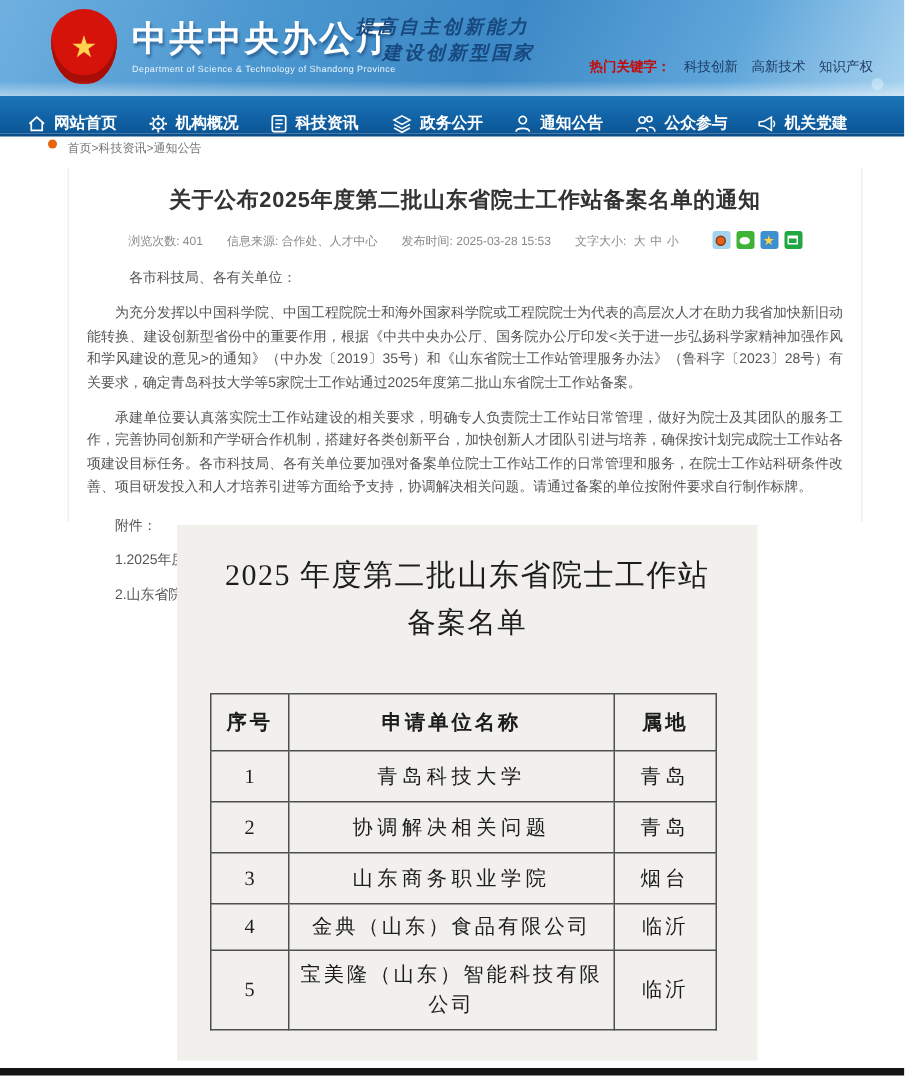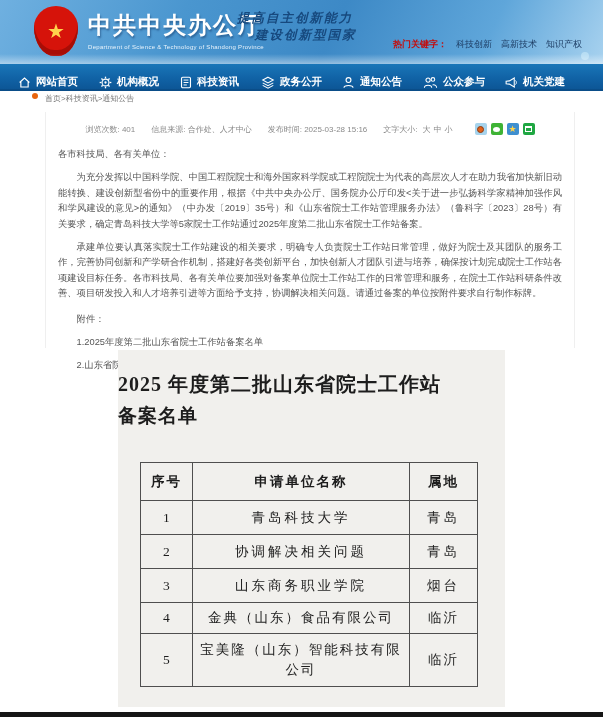--- a/index.html
+++ b/index.html
@@ -61,29 +61,29 @@
   .fontsize-opts { display:flex; gap:3px; }
   .fontsize-opts span { cursor:pointer; }
   .share-row { display:flex; gap:4px; margin-left:6px; }
   .share-ico { width:12px; height:12px; border-radius:2px; display:flex; align-items:center; justify-content:center; cursor:pointer; }
   .ico-weibo { background:#a6d3ec; } .ico-weibo .dot { width:7px; height:7px; border-radius:50%; background:#e2621b; border:1px solid #8c3a10; }
   .ico-wechat { background:#3eb335; } .ico-wechat .bub { width:7px; height:5px; background:#fff; border-radius:50%; }
   .ico-qzone { background:#3e8fd0; color:#ffd24a; font-size:9px; line-height:1; }
   .ico-douban { background:#1fa742; } .ico-douban .bean { width:7px; height:6px; border:1px solid #fff; border-top:2px solid #fff; }
 
   .art-body { padding:0 12px 0 12px; margin-top:12px; font-size:9.3px; color:#555; line-height:15.4px; }
-  .salutation { text-indent:0; }
+  .salutation { text-indent:0;margin-left:28px; }
   .para { text-indent:2em; margin-top:8px; text-align:justify; }
   .attach-label { text-indent:2em; margin-top:10px; }
   .attach-item { text-indent:2em; margin-top:8px; }
 
   
   .doc { position:absolute; left:118px; top:350px; width:387px; height:357px; background:#f1f0ed;
     font-family:"Liberation Serif","DejaVu Serif",serif; color:#1d1d1d; }
-  .doc-title { font-size:20px; font-weight:bold; letter-spacing:1px; margin-top:18px; line-height:32px; }
+  .doc-title { text-align:center; font-size:20px; font-weight:normal; letter-spacing:1px; margin-top:18px; line-height:32px; }
   .doc-title .t2 { font-size:19px; }
   .doc-table { position:absolute; left:22px; top:112px; width:338px; border-collapse:collapse; }
   .doc-table th, .doc-table td { border:1.5px solid #4f4f4f; text-align:center; vertical-align:middle;
     font-size:13.5px; line-height:20px; padding:2px 4px; }
   .doc-table th { font-weight:bold; height:38px; letter-spacing:2px; }
   .col-no { width:52px; } .col-name { width:218px; } .col-loc { width:68px; }
   .row-std td { height:34px; letter-spacing:3px; }
   .row-4 td { height:31px; letter-spacing:2px; }
   .row-tall td { height:53px; letter-spacing:2px; }
   .cell-no { letter-spacing:0 !important; font-family:"Liberation Serif","DejaVu Serif",serif; }
@@ -195,25 +195,26 @@
       <span>机关党建</span>
     </div>
   </div>
 
   <div class="crumb-row">
     <span class="crumb-dot"></span>
     <span class="crumb-text">首页&gt;科技资讯&gt;通知公告</span>
   </div>
 
   <div class="article">
+    <div class="art-title">关于公布2025年度第二批山东省院士工作站备案名单的通知</div>
 
     <div class="meta-row">
       <span class="meta-item">浏览次数:  401</span>
       <span class="meta-item">信息来源:  合作处、人才中心</span>
-      <span class="meta-item">发布时间:  2025-03-28 15:16</span>
+      <span class="meta-item">发布时间:  2025-03-28 15:53</span>
       <span class="meta-item" style="display:flex;gap:5px;">
         <span>文字大小:</span>
         <span class="fontsize-opts">
           <span>大</span>
           <span>中</span>
           <span>小</span>
         </span>
       </span>
       <span class="share-row">
         <span class="share-ico ico-weibo">

